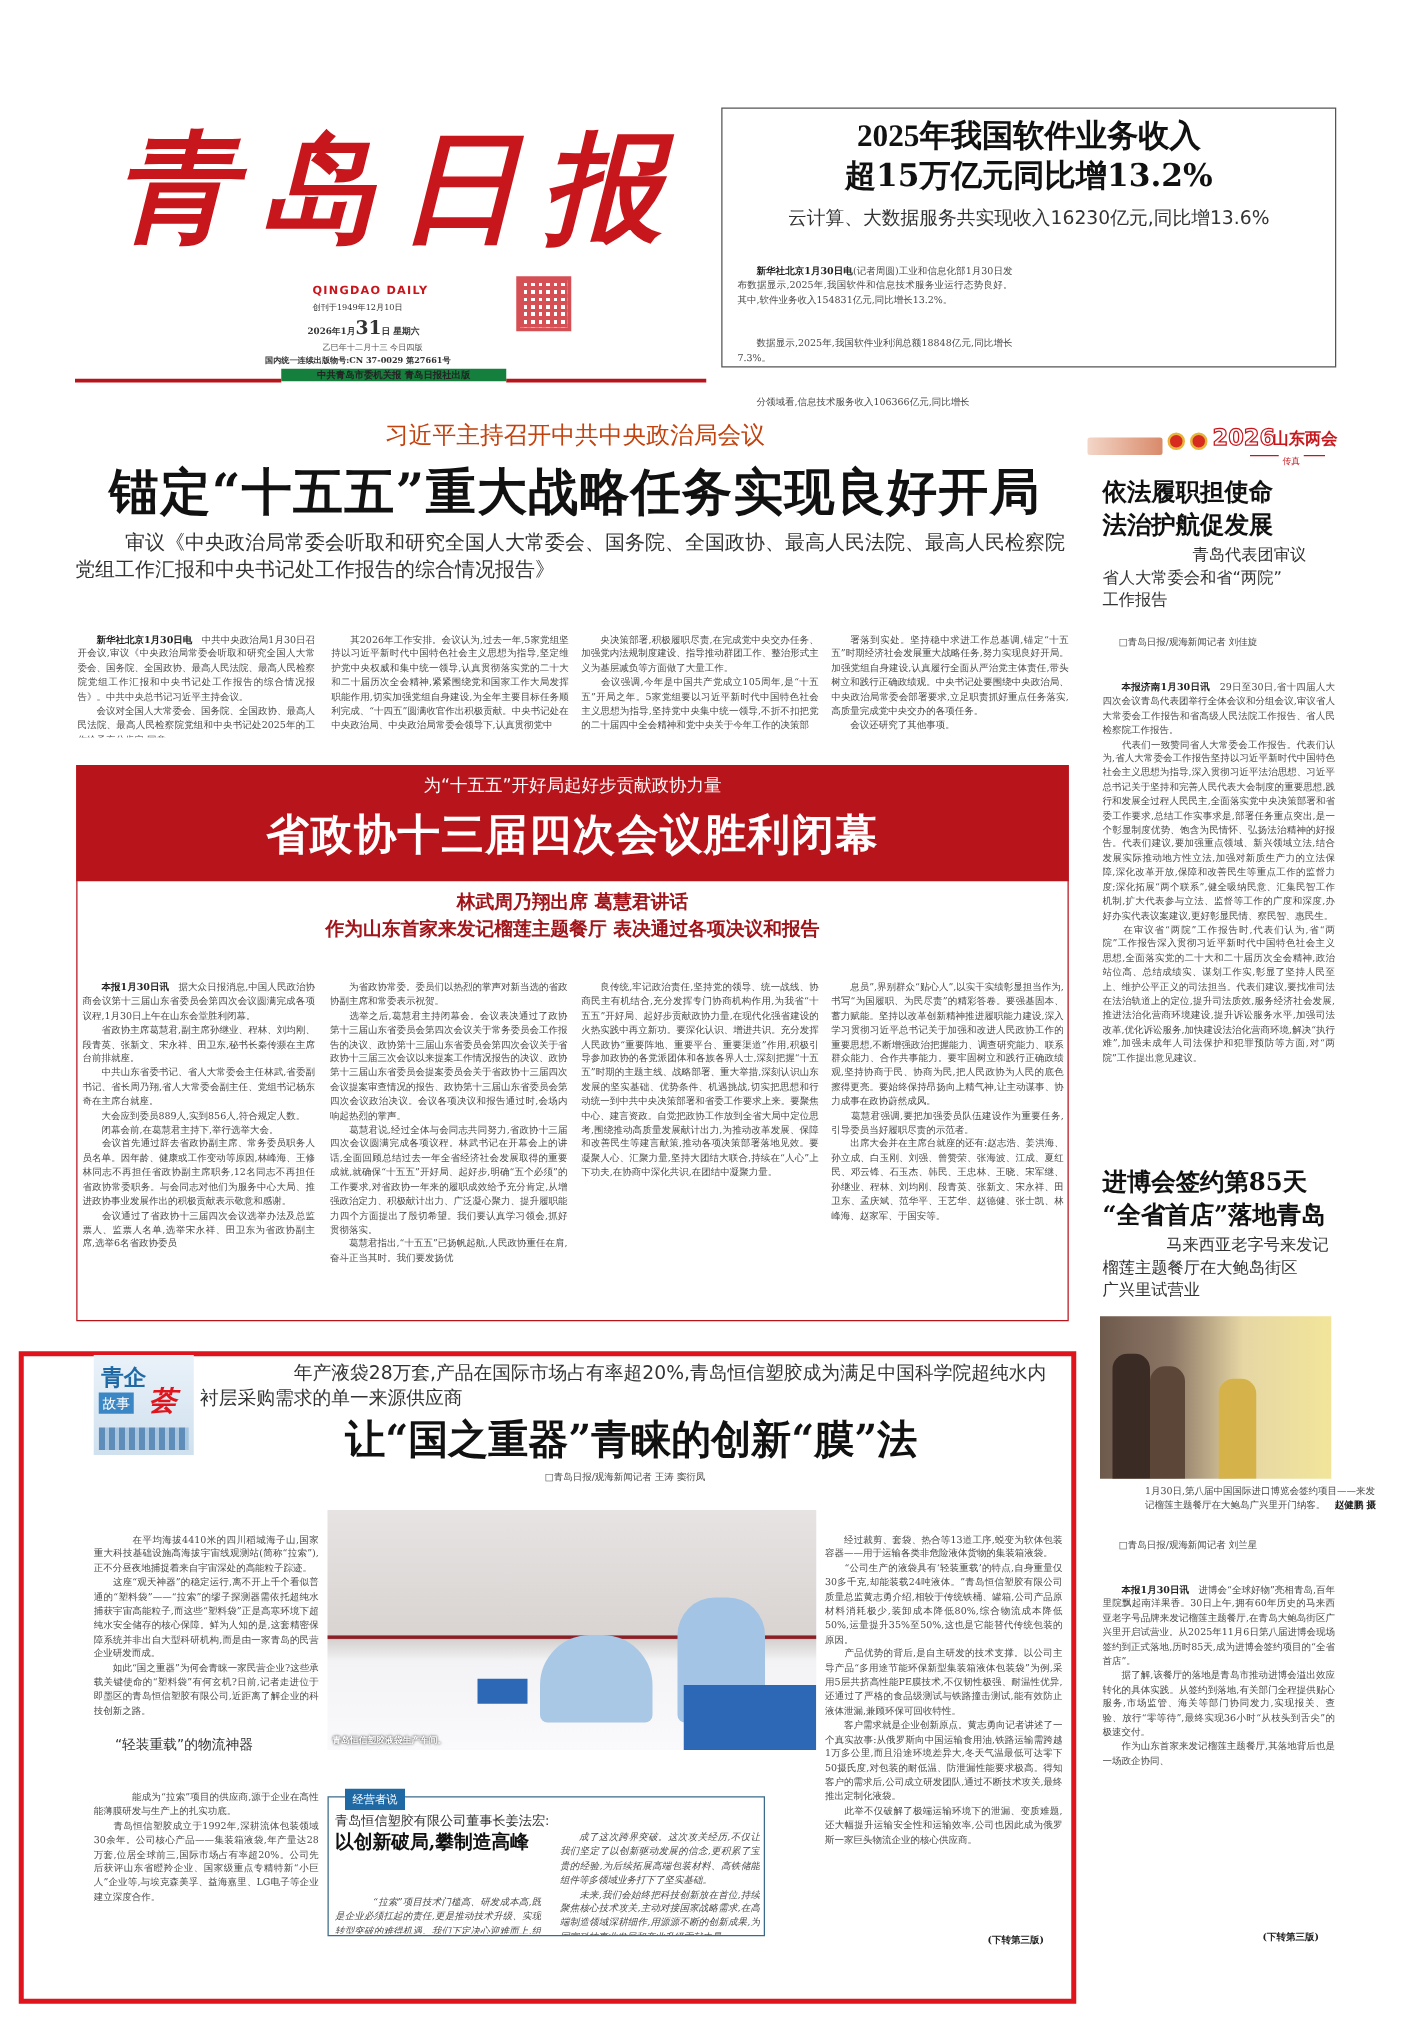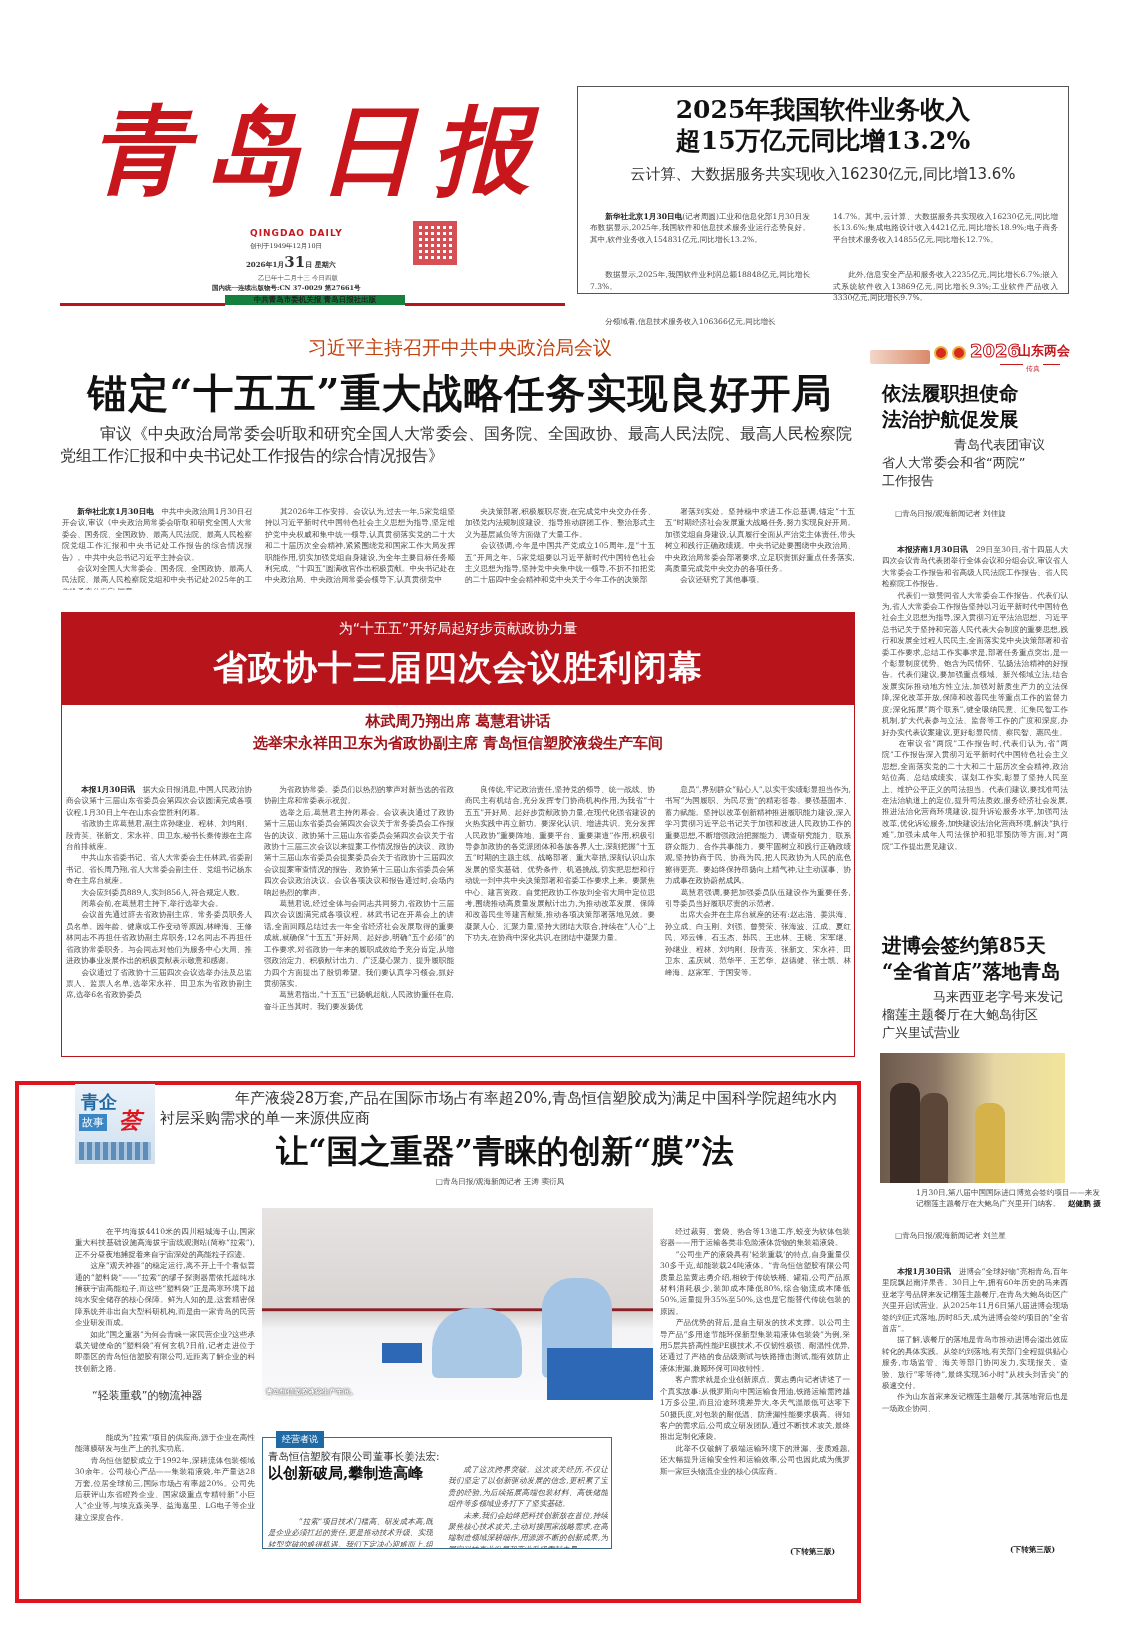--- a/index.html
+++ b/index.html
@@ -66,32 +66,28 @@
   <span>2026年1月</span><span style="font-size:15px;">31</span><span>日  星期六</span>
 </div>
 <div class="abs meta-line sans" style="left:258px;top:274px;color:#555;">乙巳年十二月十三  今日四版</div>
 <div class="abs meta-line" style="left:212px;top:284px;font-weight:bold;">国内统一连续出版物号:CN 37-0029  第27661号</div>
 <div class="abs qr"></div>
 <div class="abs mast-rule" style="left:60px;width:165px;"></div>
 <div class="abs mast-rule" style="left:405px;width:160px;"></div>
 <div class="abs mast-org sans">中共青岛市委机关报  青岛日报社出版</div>
 
 <div class="abs box-software">
-  <div class="abs sw-title serif" style="top:7px;">2025年我国软件业务收入</div>
+  <div class="abs sw-title serif" style="top:7px;font-family:Liberation Serif, serif;">2025年我国软件业务收入</div>
   <div class="abs sw-title serif" style="top:38px;">超15万亿元同比增13.2%</div>
   <div class="abs sw-sub sans">云计算、大数据服务共实现收入16230亿元,同比增13.6%</div>
   <div class="abs body-text" style="left:12px;top:100px;width:220px;">
     <p><b>新华社北京1月30日电</b><span>(记者周圆)工业和信息化部1月30日发布数据显示,2025年,我国软件和信息技术服务业运行态势良好。其中,软件业务收入154831亿元,同比增长13.2%。</span></p>
     <p>数据显示,2025年,我国软件业利润总额18848亿元,同比增长7.3%。</p>
     <p>分领域看,信息技术服务收入106366亿元,同比增长</p>
   </div>
-  <div class="abs body-text" style="left:255px;top:100px;width:225px;">
-    <p style="text-indent:0">14.7%。其中,云计算、大数据服务共实现收入16230亿元,同比增长13.6%;集成电路设计收入4421亿元,同比增长18.9%;电子商务平台技术服务收入14855亿元,同比增长12.7%。</p>
-    <p>此外,信息安全产品和服务收入2235亿元,同比增长6.7%;嵌入式系统软件收入13869亿元,同比增长9.3%;工业软件产品收入3330亿元,同比增长9.7%。</p>
-  </div>
 </div>
 
 <div class="abs kicker1 sans">习近平主持召开中共中央政治局会议</div>
 <div class="abs head1 serif">锚定“十五五”重大战略任务实现良好开局</div>
 <div class="abs deck1 sans">审议《中央政治局常委会听取和研究全国人大常委会、国务院、全国政协、最高人民法院、最高人民检察院党组工作汇报和中央书记处工作报告的综合情况报告》</div>
 <div class="abs body-text lead-col" style="left: 62px; top: 482px; width: 190px; height: 108px; overflow: hidden;">
     <p><b>新华社北京1月30日电</b>　中共中央政治局1月30日召开会议,审议《中央政治局常委会听取和研究全国人大常委会、国务院、全国政协、最高人民法院、最高人民检察院党组工作汇报和中央书记处工作报告的综合情况报告》。中共中央总书记习近平主持会议。<br>　　会议对全国人大常委会、国务院、全国政协、最高人民法院、最高人民检察院党组和中央书记处2025年的工作给予充分肯定,同意</p>
   </div>
 <div class="abs body-text lead-col" style="left: 265px; top: 482px; width: 190px; height: 108px; overflow: hidden;">
     <p>其2026年工作安排。会议认为,过去一年,5家党组坚持以习近平新时代中国特色社会主义思想为指导,坚定维护党中央权威和集中统一领导,认真贯彻落实党的二十大和二十届历次全会精神,紧紧围绕党和国家工作大局发挥职能作用,切实加强党组自身建设,为全年主要目标任务顺利完成、“十四五”圆满收官作出积极贡献。中央书记处在中央政治局、中央政治局常委会领导下,认真贯彻党中</p>
@@ -101,21 +97,21 @@
   </div>
 <div class="abs body-text lead-col" style="left: 665px; top: 482px; width: 190px; height: 108px; overflow: hidden;">
     <p>署落到实处。坚持稳中求进工作总基调,锚定“十五五”时期经济社会发展重大战略任务,努力实现良好开局。加强党组自身建设,认真履行全面从严治党主体责任,带头树立和践行正确政绩观。中央书记处要围绕中央政治局、中央政治局常委会部署要求,立足职责抓好重点任务落实,高质量完成党中央交办的各项任务。<br>　　会议还研究了其他事项。</p>
   </div>
 
 <div class="abs cppcc-box"></div>
 <div class="abs cppcc-band"></div>
 <div class="abs cppcc-kicker sans">为“十五五”开好局起好步贡献政协力量</div>
 <div class="abs cppcc-head serif">省政协十三届四次会议胜利闭幕</div>
 <div class="abs cppcc-sub serif" style="top:712px;">林武周乃翔出席  葛慧君讲话</div>
-<div class="abs cppcc-sub serif" style="top:734px;">选举宋永祥田卫东为省政协副主席  青岛恒信塑胶液袋生产车间</div>
+<div class="abs cppcc-sub serif" style="top:734px;">作为山东首家来发记榴莲主题餐厅  表决通过各项决议和报告</div>
 <div class="abs body-text cppcc-col" style="left: 66px; top: 760px; width: 186px; height: 290px; overflow: hidden;">
     <p><b>本报1月30日讯</b>　据大众日报消息,中国人民政治协商会议第十三届山东省委员会第四次会议圆满完成各项议程,1月30日上午在山东会堂胜利闭幕。<br>　　省政协主席葛慧君,副主席孙继业、程林、刘均刚、段青英、张新文、宋永祥、田卫东,秘书长秦传濒在主席台前排就座。<br>　　中共山东省委书记、省人大常委会主任林武,省委副书记、省长周乃翔,省人大常委会副主任、党组书记杨东奇在主席台就座。<br>　　大会应到委员889人,实到856人,符合规定人数。<br>　　闭幕会前,在葛慧君主持下,举行选举大会。<br>　　会议首先通过辞去省政协副主席、常务委员职务人员名单。因年龄、健康或工作变动等原因,林峰海、王修林同志不再担任省政协副主席职务,12名同志不再担任省政协常委职务。与会同志对他们为服务中心大局、推进政协事业发展作出的积极贡献表示敬意和感谢。<br>　　会议通过了省政协十三届四次会议选举办法及总监票人、监票人名单,选举宋永祥、田卫东为省政协副主席,选举6名省政协委员</p>
   </div>
 <div class="abs body-text cppcc-col" style="left: 264px; top: 760px; width: 190px; height: 290px; overflow: hidden;">
     <p>为省政协常委。委员们以热烈的掌声对新当选的省政协副主席和常委表示祝贺。<br>　　选举之后,葛慧君主持闭幕会。会议表决通过了政协第十三届山东省委员会第四次会议关于常务委员会工作报告的决议、政协第十三届山东省委员会第四次会议关于省政协十三届三次会议以来提案工作情况报告的决议、政协第十三届山东省委员会提案委员会关于省政协十三届四次会议提案审查情况的报告、政协第十三届山东省委员会第四次会议政治决议。会议各项决议和报告通过时,会场内响起热烈的掌声。<br>　　葛慧君说,经过全体与会同志共同努力,省政协十三届四次会议圆满完成各项议程。林武书记在开幕会上的讲话,全面回顾总结过去一年全省经济社会发展取得的重要成就,就确保“十五五”开好局、起好步,明确“五个必须”的工作要求,对省政协一年来的履职成效给予充分肯定,从增强政治定力、积极献计出力、广泛凝心聚力、提升履职能力四个方面提出了殷切希望。我们要认真学习领会,抓好贯彻落实。<br>　　葛慧君指出,“十五五”已扬帆起航,人民政协重任在肩,奋斗正当其时。我们要发扬优</p>
   </div>
 <div class="abs body-text cppcc-col" style="left: 465px; top: 760px; width: 190px; height: 290px; overflow: hidden;">
     <p>良传统,牢记政治责任,坚持党的领导、统一战线、协商民主有机结合,充分发挥专门协商机构作用,为我省“十五五”开好局、起好步贡献政协力量,在现代化强省建设的火热实践中再立新功。要深化认识、增进共识。充分发挥人民政协“重要阵地、重要平台、重要渠道”作用,积极引导参加政协的各党派团体和各族各界人士,深刻把握“十五五”时期的主题主线、战略部署、重大举措,深刻认识山东发展的坚实基础、优势条件、机遇挑战,切实把思想和行动统一到中共中央决策部署和省委工作要求上来。要聚焦中心、建言资政。自觉把政协工作放到全省大局中定位思考,围绕推动高质量发展献计出力,为推动改革发展、保障和改善民生等建言献策,推动各项决策部署落地见效。要凝聚人心、汇聚力量,坚持大团结大联合,持续在“人心”上下功夫,在协商中深化共识,在团结中凝聚力量。</p>
   </div>
 <div class="abs body-text cppcc-col" style="left: 665px; top: 760px; width: 186px; height: 290px; overflow: hidden;">

